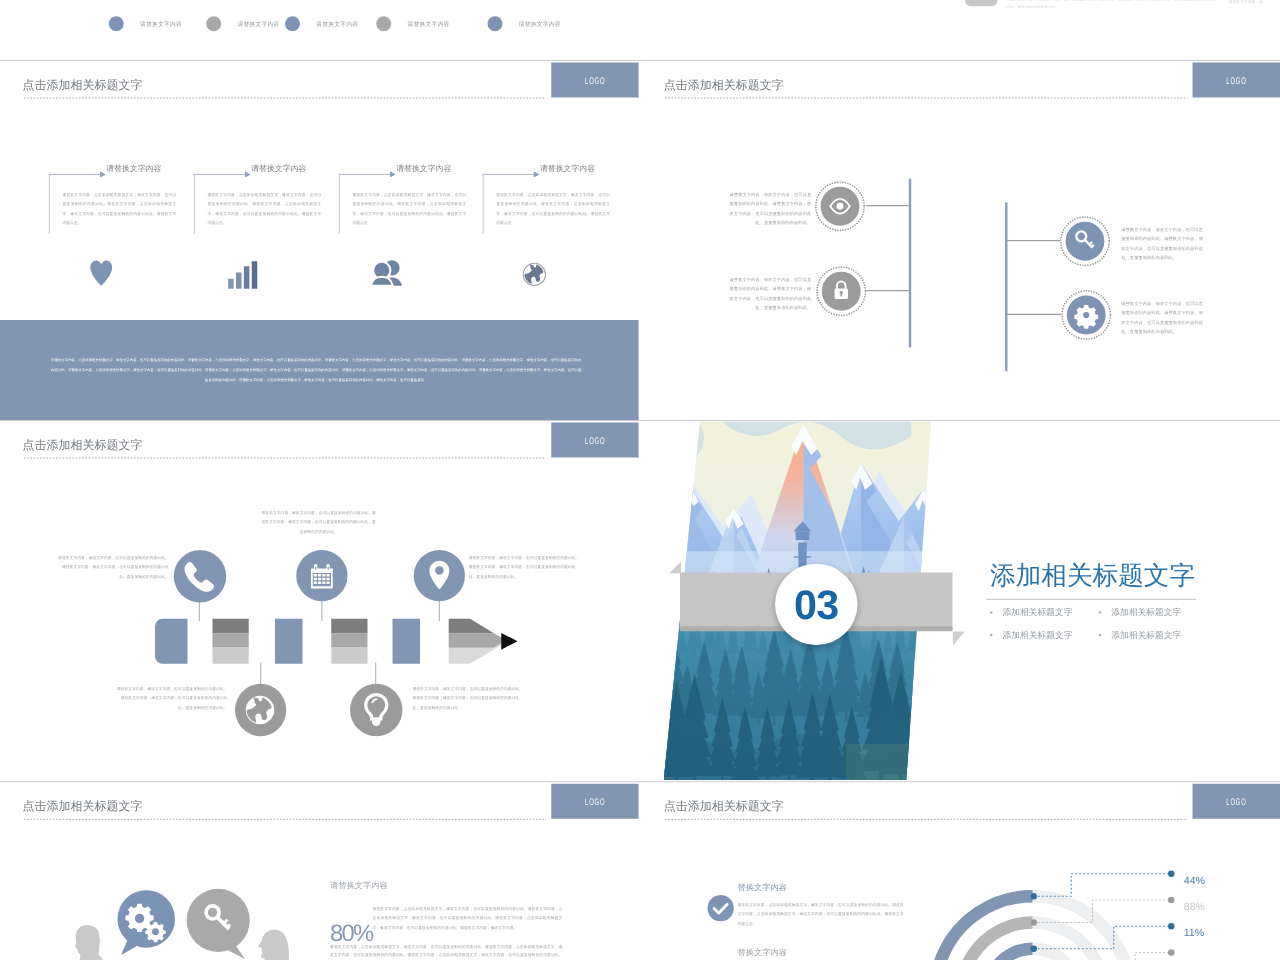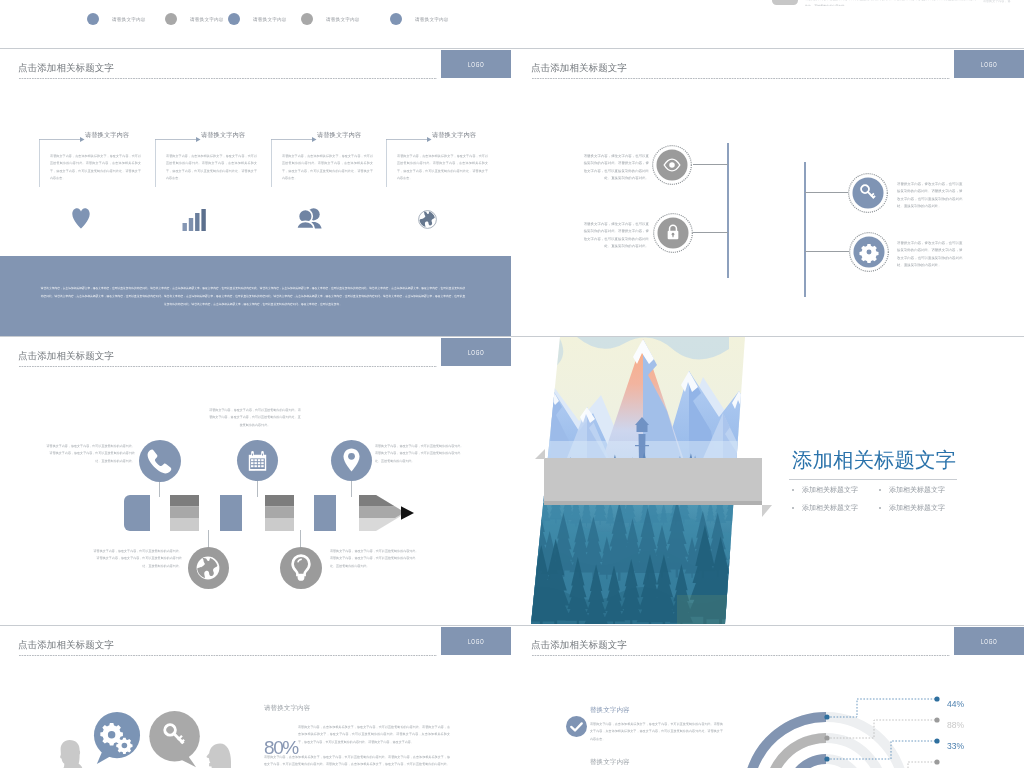--- a/index.html
+++ b/index.html
@@ -419,20 +419,25 @@
       </g>
     </svg>
   </div>
 
   <div style="position:absolute;left:31px;top:121px;width:218px;height:46px;background:#c6c6c6;"></div>
   <div style="position:absolute;left:31px;top:164px;width:218px;height:4px;background:#b0b0b0;"></div>
   <div style="position:absolute;left:22px;top:112px;width:10px;height:10px;background:#cdcdcd;
               clip-path:polygon(100% 0,100% 100%,0 100%);"></div>
   <div style="position:absolute;left:249px;top:168px;width:10px;height:12px;background:#cfcfcf;clip-path:polygon(0 0,100% 0,0 100%);"></div>
 
+  <div style="position:absolute;left:107px;top:114px;width:66px;height:65px;border-radius:50%;
+              background:#ffffff;box-shadow:0 2px 6px rgba(0,0,0,.28);
+              display:flex;align-items:center;justify-content:center;">
+    <span style="font-size:33px;font-weight:bold;color:#1565a8;letter-spacing:-0.5px;line-height:1;">03</span>
+  </div>
 
   <div style="position:absolute;left:279px;top:109px;font-size:20.5px;color:#2b73ab;letter-spacing:0px;white-space:nowrap;">添加相关标题文字</div>
   <div style="position:absolute;left:276px;top:142px;width:168px;height:1px;background:#c9cdd2;"></div>
   <div style="position:absolute;left:279px;top:148px;width:180px;">
     <div style="display:flex;">
       <div style="display:flex;align-items:center;gap:8px;width:87px;">
         <span style="width:2px;height:2px;border-radius:50%;background:#a6abb1;flex:0 0 auto;"></span>
         <span style="font-size:7px;color:#949aa1;white-space:nowrap;">添加相关标题文字</span>
       </div>
       <div style="display:flex;align-items:center;gap:8px;">
@@ -554,16 +559,16 @@
             <circle cx="223" cy="89" r="2.6" fill="#9b9b9b"></circle>
         <circle cx="113" cy="128" r="2.6" fill="#2e6f9e"></circle>
             <circle cx="223" cy="110" r="2.6" fill="#2e6f9e"></circle>
         <circle cx="113" cy="149" r="2.6" fill="#9b9b9b"></circle>
             <circle cx="223" cy="131" r="2.6" fill="#9b9b9b"></circle>
       </g>
     </svg>
   </div>
   <div style="position:absolute;left:434px;top:73px;font-size:8.5px;color:#4b7fae;">44%</div>
   <div style="position:absolute;left:434px;top:94px;font-size:8.5px;color:#c8c8c8;">88%</div>
-  <div style="position:absolute;left:434px;top:115px;font-size:8.5px;color:#4b7fae;">33%</div>
+  <div style="position:absolute;left:434px;top:115px;font-size:8.5px;color:#4b7fae;">11%</div>
 </div>
 
 </div>
 
 </body></html>

